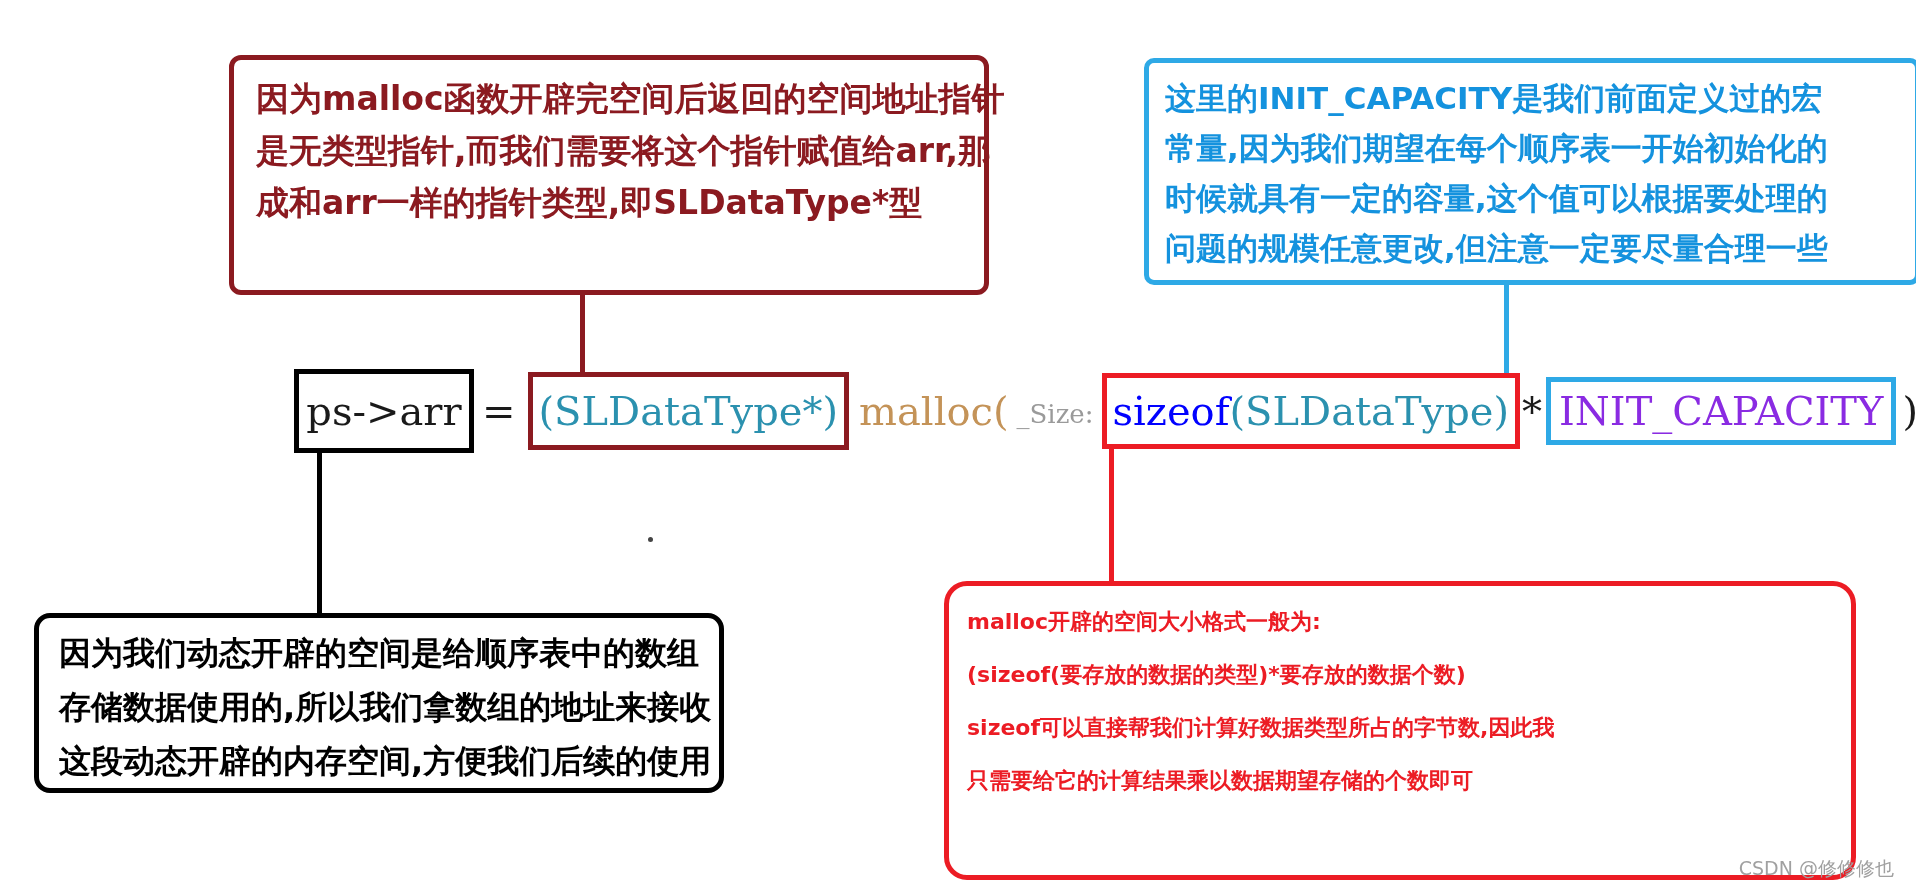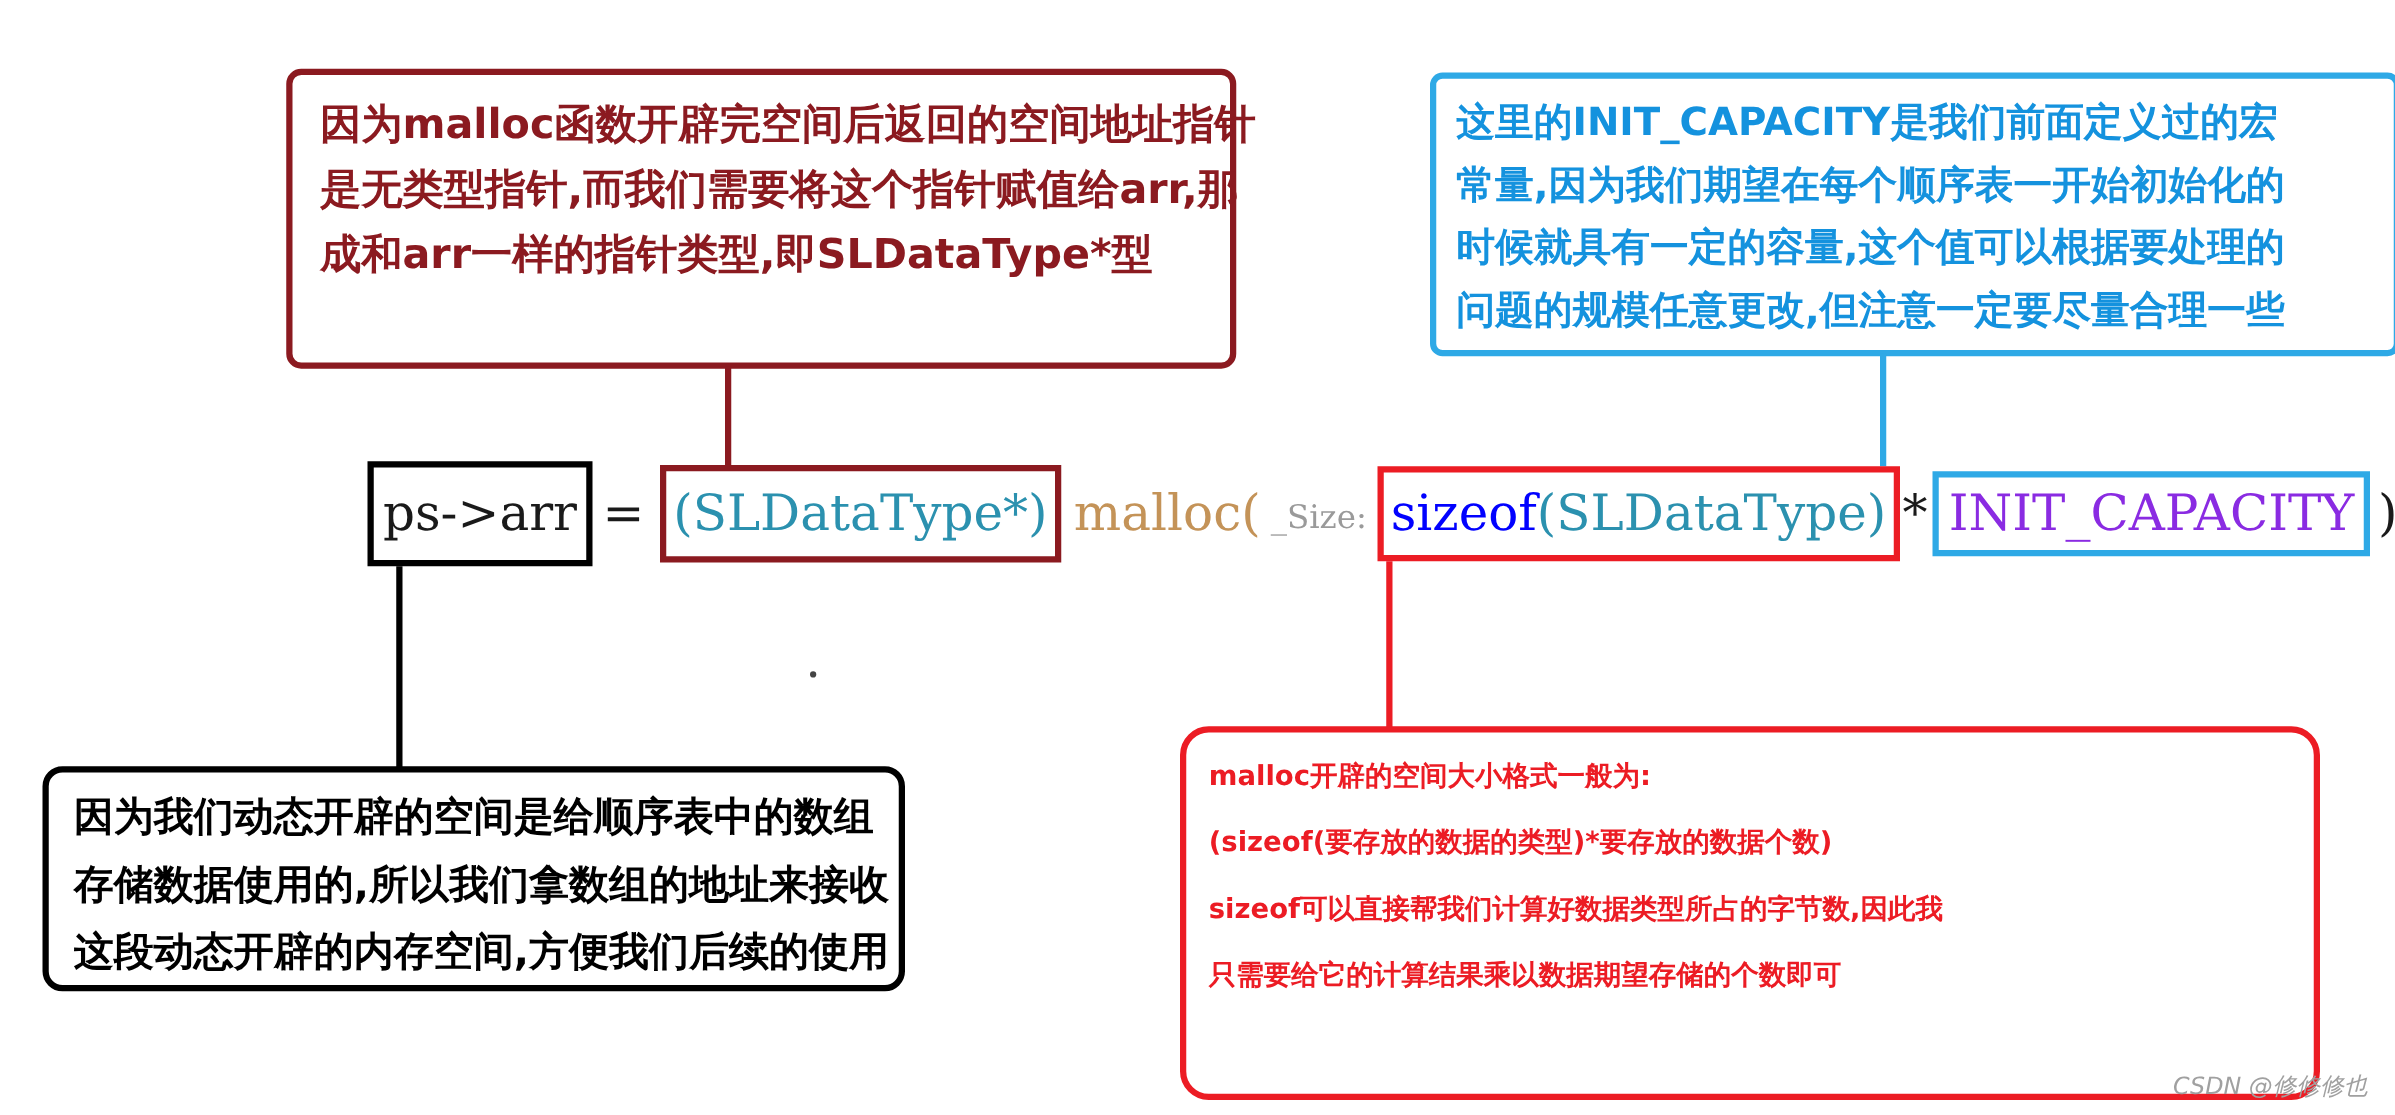--- a/index.html
+++ b/index.html
@@ -63,21 +63,21 @@
   .hint   { color:var(--hint-grey,#9A9A9A); font-size:26px; margin:6px 6px 0 8px; }
   .kw     { color:var(--keyword-blue,#0101FF); }
   .type   { color:var(--type-teal,#2B91AF); }
   .times  { color:#1a1a1a; margin:0 2px; }
   .close  { color:#1a1a1a; margin-left:6px; }
 
   #stray-dot { position:absolute; left:648px; top:537px; width:5px; height:5px; border-radius:50%; background:#444444; }
 
   #watermark {
     position:absolute; right:22px; top:856px;
-    color:var(--watermark-grey,#A0A0A0); font-size:19px; font-weight:400;font-style:italic;
+    color:var(--watermark-grey,#A0A0A0); font-size:19px; font-weight:400;
   }
 </style>
 </head>
 <body>
 
 <div class="stage">
 
   <div class="callout" id="box-tl">
     <div class="ln">因为malloc函数开辟完空间后返回的空间地址指针</div>
     <div class="ln">是无类型指针,而我们需要将这个指针赋值给arr,那</div>

